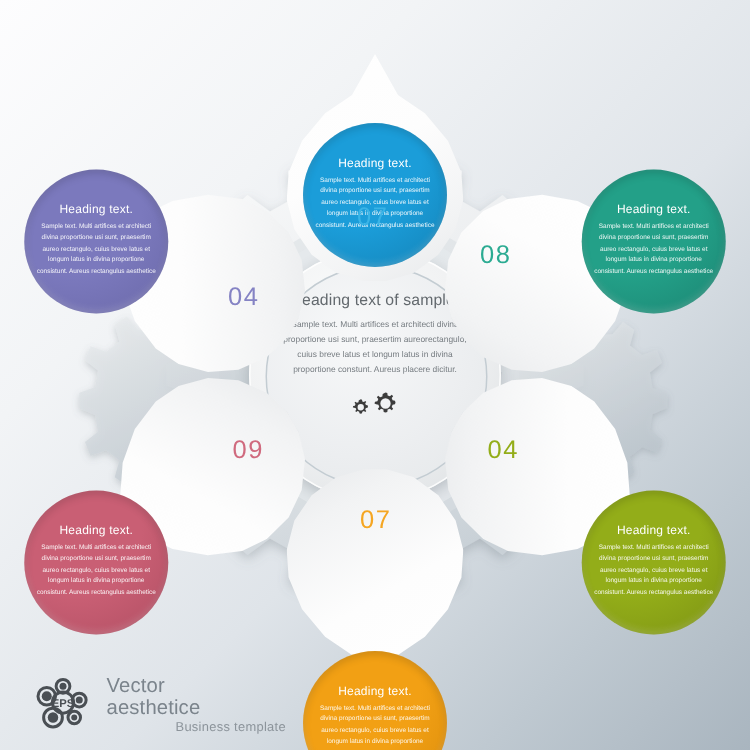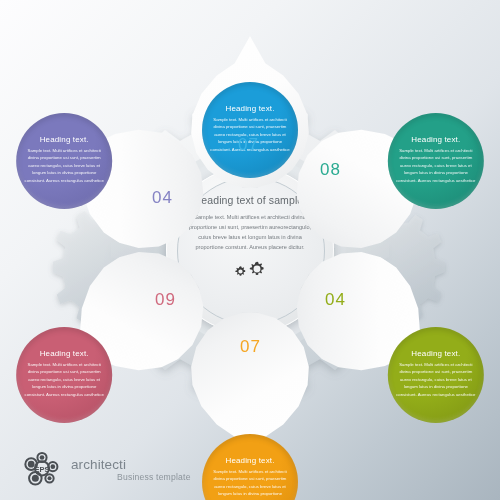--- a/index.html
+++ b/index.html
@@ -360,18 +360,19 @@
       <g fill="#4a4f54">
         <circle cx="11" cy="17" r="4"></circle>
         <circle cx="24" cy="9" r="2.8"></circle>
         <circle cx="37" cy="20" r="2.8"></circle>
         <circle cx="16" cy="34" r="4.2"></circle>
         <circle cx="33" cy="34" r="2.4"></circle>
       </g>
       <text x="24" y="26" text-anchor="middle" font-family="Liberation Sans, sans-serif" font-size="9" font-weight="bold" fill="#4a4f54">EPS</text>
     </svg>
     <div class="footer-text">
-      <div class="f-line2">architecti</div>
+      <div class="f-line1">Vector</div>
+      <div class="f-line2">aesthetice</div>
       <div class="f-line3">Business template</div>
     </div>
   </div>
 
 </div>
 
 </body></html>

